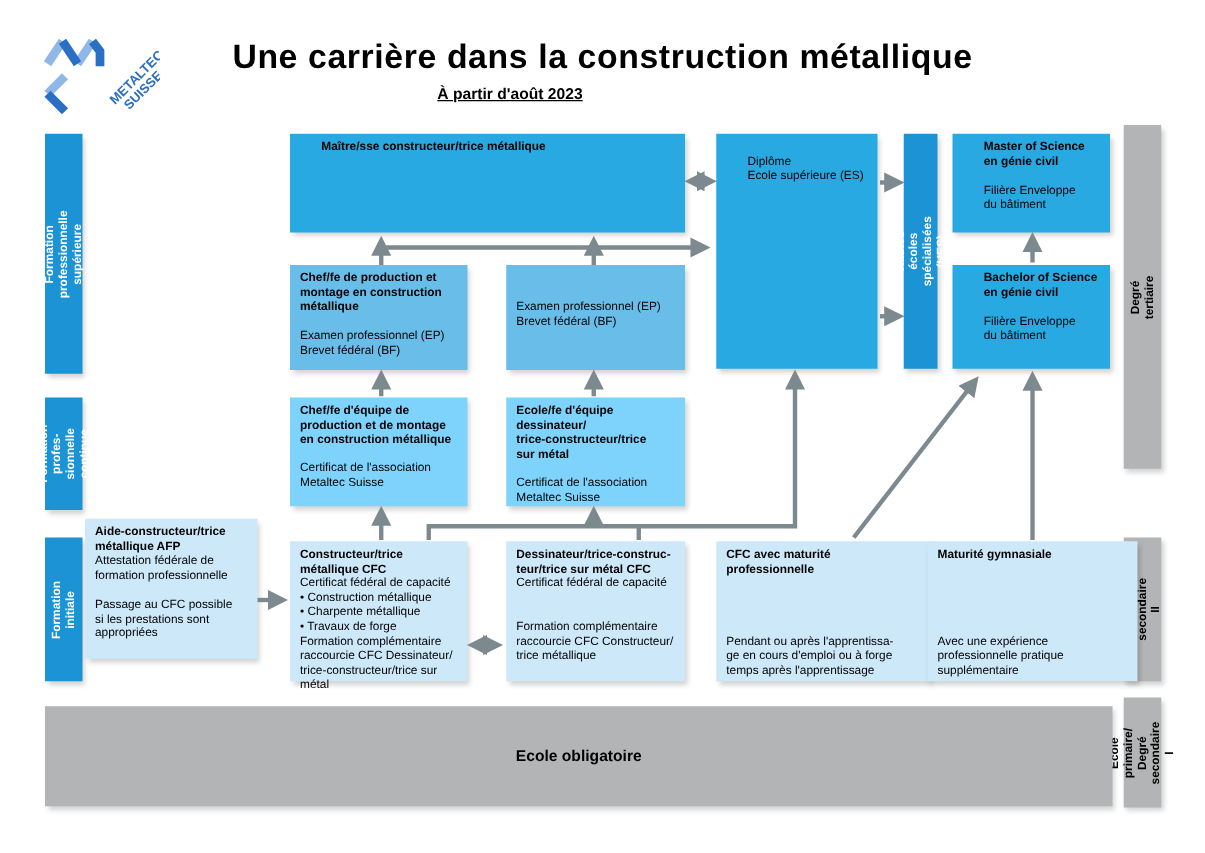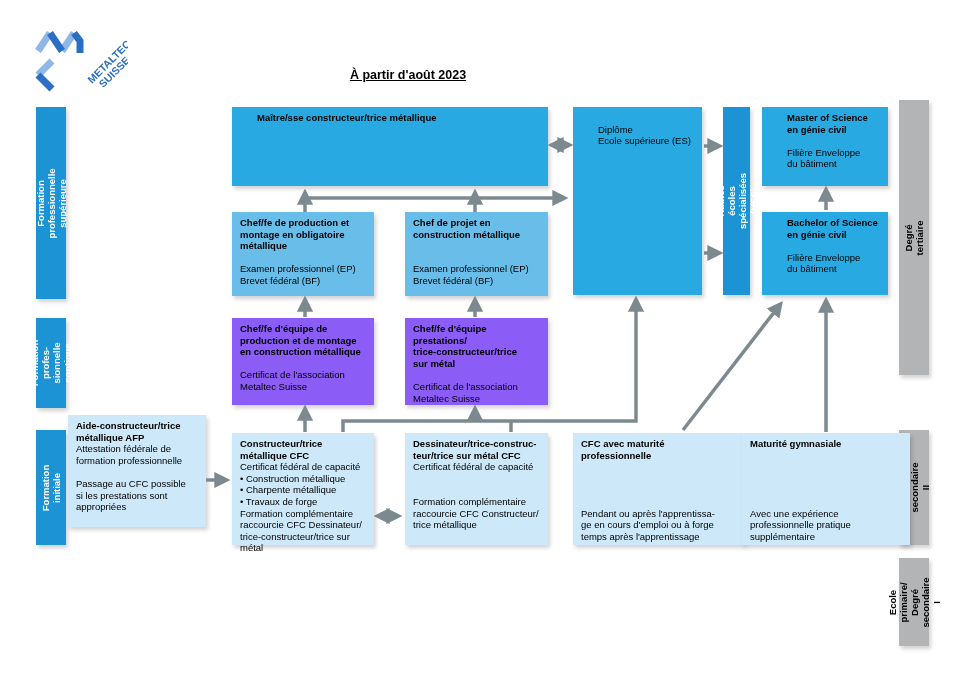--- a/index.html
+++ b/index.html
@@ -12,21 +12,21 @@
                  font-size:12.5px;font-weight:bold;text-decoration:underline;}
 
   .logo{position:absolute;left:28px;top:10px;}
 
   .box{position:absolute;box-sizing:border-box;padding:5px 8px;font-size:9.5px;
        line-height:11.6px;box-shadow:2px 3px 4px rgba(0,0,0,.18);}
   .bt{font-weight:bold;white-space:pre-line;}
   .bb{white-space:pre-line;}
   .row1{background:#29A9E2;padding-left:25px;}
   .row2{background:#69BDE9;}
-  .row3{background:#8b5cf6;}
+  .row3{background:#7dd3fc;}
   .row4{background:#CDE8F9;}
 
   .vbar{position:absolute;display:flex;align-items:center;justify-content:center;
         box-shadow:2px 3px 4px rgba(0,0,0,.18);}
   .vbar>span{transform:rotate(-90deg);white-space:pre-line;text-align:center;
              font-weight:bold;font-size:9.5px;line-height:11px;}
   .vblue{background:#1B93D4;}
   .vblue>span{color:#fff;}
   .vgray{background:#B2B4B6;}
   .vgray>span{color:#000;}
@@ -51,20 +51,21 @@
       <path d="M46,23 L52,31 L52,43" stroke="#2B6FC4" stroke-width="7" fill="none"></path>
       <path d="M24,51 L10,65" stroke="#8FB8E8" stroke-width="7" fill="none"></path>
       <path d="M10,65 L24,79" stroke="#2B6FC4" stroke-width="7" fill="none"></path>
     </g>
     <g transform="translate(64,74) rotate(-45)" fill="#2B6FC4" font-family="Liberation Sans, DejaVu Sans, sans-serif" font-size="10.5" font-weight="bold">
       <text x="0" y="0">METALTEC</text>
       <text x="5" y="11">SUISSE</text>
     </g>
   </svg>
 
+  <div class="page-title">Une carrière dans la construction métallique</div>
   <div class="page-subtitle">À partir d'août 2023</div>
 
   <div class="vbar vblue" style="left:36px;top:107px;width:30px;height:192px">
     <span>Formation professionnelle
 supérieure</span>
     </div>
   <div class="vbar vblue" style="left:36px;top:318px;width:30px;height:90px">
     <span>Formation profes-
 sionnelle continue</span>
     </div>
@@ -105,45 +106,43 @@
   <div class="box row1" style="left:762px;top:212px;width:126px;height:83px">
     <div class="bt">Bachelor of Science
 en génie civil</div>
     <div class="bb">
 Filière Enveloppe
 du bâtiment</div>
   </div>
 
   <div class="box row2" style="left:232px;top:212px;width:142px;height:84px">
     <div class="bt">Chef/fe de production et
-montage en obligatoire
+montage en construction
 métallique</div>
     <div class="bb">
 Examen professionnel (EP)
 Brevet fédéral (BF)</div>
   </div>
   <div class="box row2" style="left:405px;top:212px;width:143px;height:84px">
-    <div class="bt">Chef de projet en
-construction métallique</div>
     <div class="bb">
 
 Examen professionnel (EP)
 Brevet fédéral (BF)</div>
   </div>
 
   <div class="box row3" style="left:232px;top:318px;width:142px;height:87px">
     <div class="bt">Chef/fe d'équipe de
 production et de montage
 en construction métallique</div>
     <div class="bb">
 Certificat de l'association
 Metaltec Suisse</div>
   </div>
   <div class="box row3" style="left:405px;top:318px;width:143px;height:87px">
-    <div class="bt">Chef/fe d'équipe prestations/
+    <div class="bt">Ecole/fe d'équipe dessinateur/
 trice-constructeur/trice
 sur métal</div>
     <div class="bb">
 Certificat de l'association
 Metaltec Suisse</div>
   </div>
 
   <div class="box row4" style="left:68px;top:415px;width:138px;height:112px">
     <div class="bt">Aide-constructeur/trice
 métallique AFP</div>
@@ -191,20 +190,23 @@
     <div class="bb">
 
 
 
 
 Avec une expérience
 professionnelle pratique
 supplémentaire</div>
   </div>
 
+  <div class="hbar">
+    <span>Ecole obligatoire</span>
+  </div>
 
   <svg class="arrows" width="964" height="682" viewBox="0 0 964 682">
     <defs>
       <marker id="ah" viewBox="0 0 10 10" refX="6" refY="5" markerWidth="4.6" markerHeight="4.6" orient="auto-start-reverse">
         <path d="M0,0 L10,5 L0,10 Z" fill="#7C8A90"></path>
       </marker>
     </defs>
     <path class="ar" d="M305,212 V195" marker-end="url(#ah)"></path>
     <path class="ar" d="M475,212 V195" marker-end="url(#ah)"></path>
     <path class="ar" d="M305,198 H562" marker-end="url(#ah)"></path>

